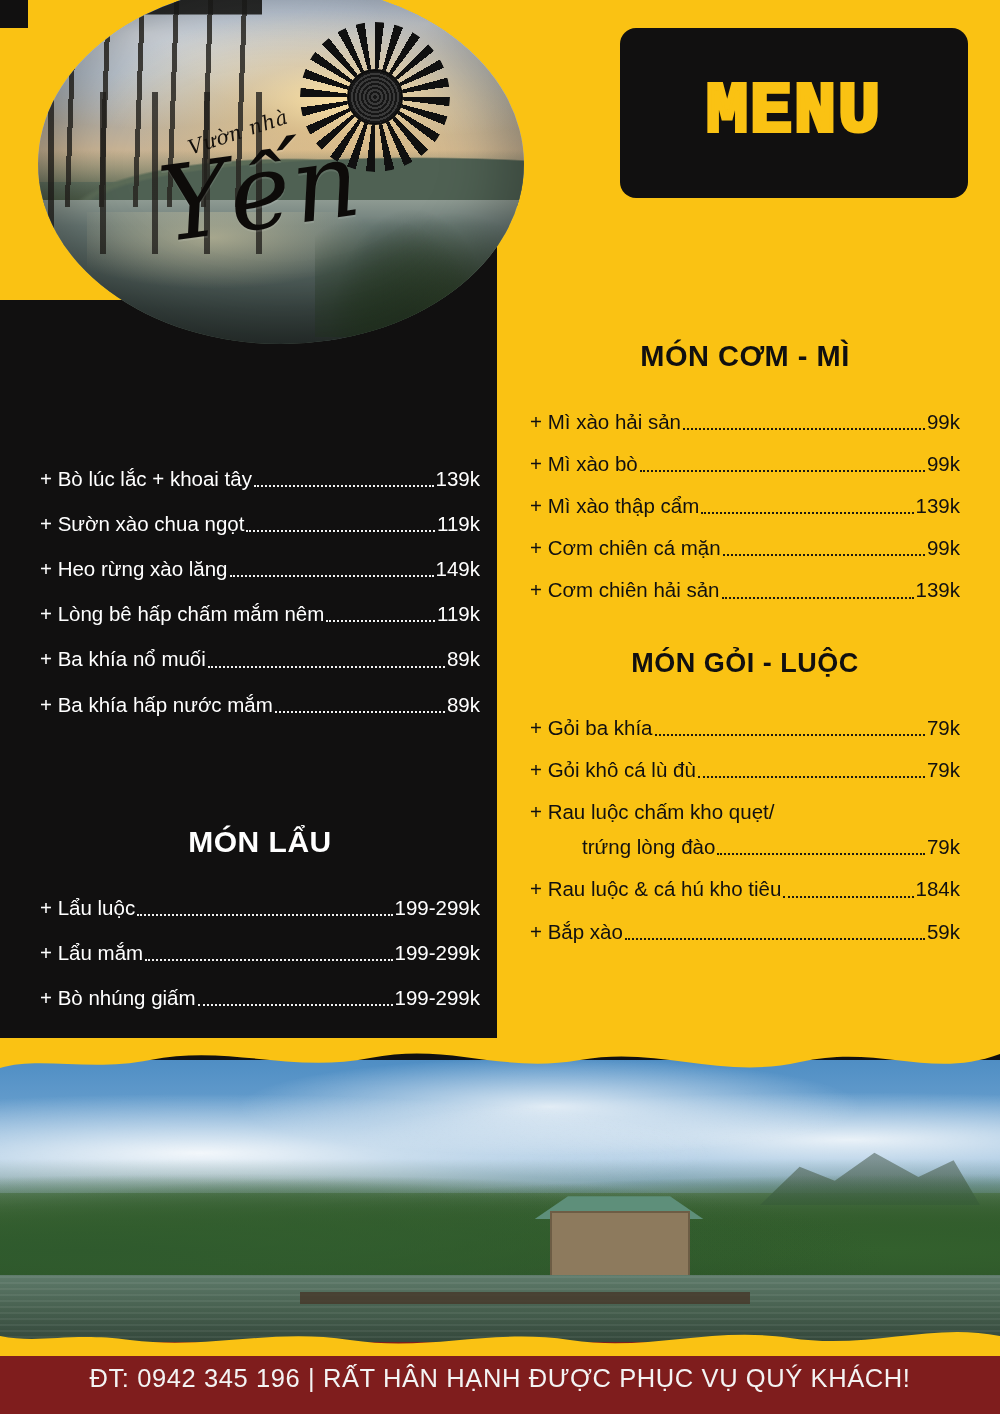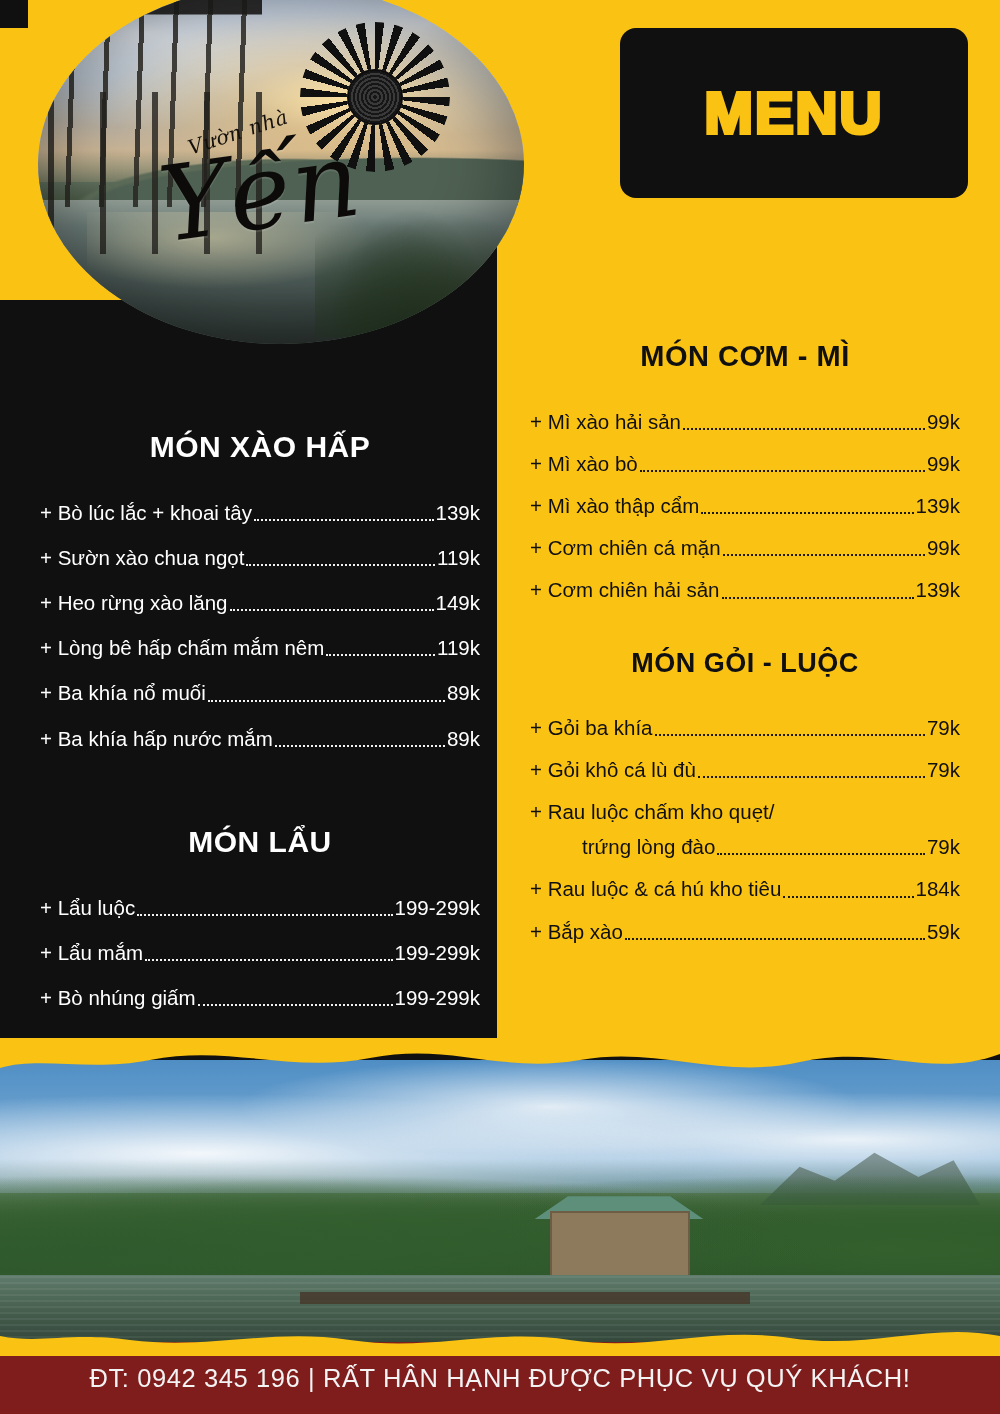--- a/index.html
+++ b/index.html
@@ -166,23 +166,23 @@
 
   .menu-box {
     position: absolute;
     left: 620px; top: 28px;
     width: 348px; height: 170px;
     background: #111010;
     border-radius: 16px;
     display: flex; align-items: center; justify-content: center;
   }
   .menu-word {
-    font-family: Liberation Sans, sans-serif;
+    font-family: Liberation Mono, monospace;
     font-weight: bold;
-    font-size: 58px;
+    font-size: 70px;
     letter-spacing: 2px;
     color: #FAC213;
     line-height: 1;
     -webkit-text-stroke: 4px #FAC213;
   }
   .tagline {
     position: absolute;
     left: 560px; top: 234px;
     width: 420px;
     text-align: center;
@@ -364,21 +364,20 @@
   </div>
 
   <div class="brand-sub">Vườn nhà</div>
   <div class="brand-main">Yến</div>
 
   <div class="menu-box">
     <span class="menu-word">MENU</span>
   </div>
 
   <div class="left-col">
-    <div class="sec-title dark">MÓN XÀO HẤP</div>
     <div class="items">
       <div class="item">
         <span class="nm">+ Bò lúc lắc + khoai tây</span>
         <span class="dots"></span>
         <span class="pr">139k</span>
       </div>
       <div class="item">
         <span class="nm">+ Sườn xào chua ngọt</span>
         <span class="dots"></span>
         <span class="pr">119k</span>

